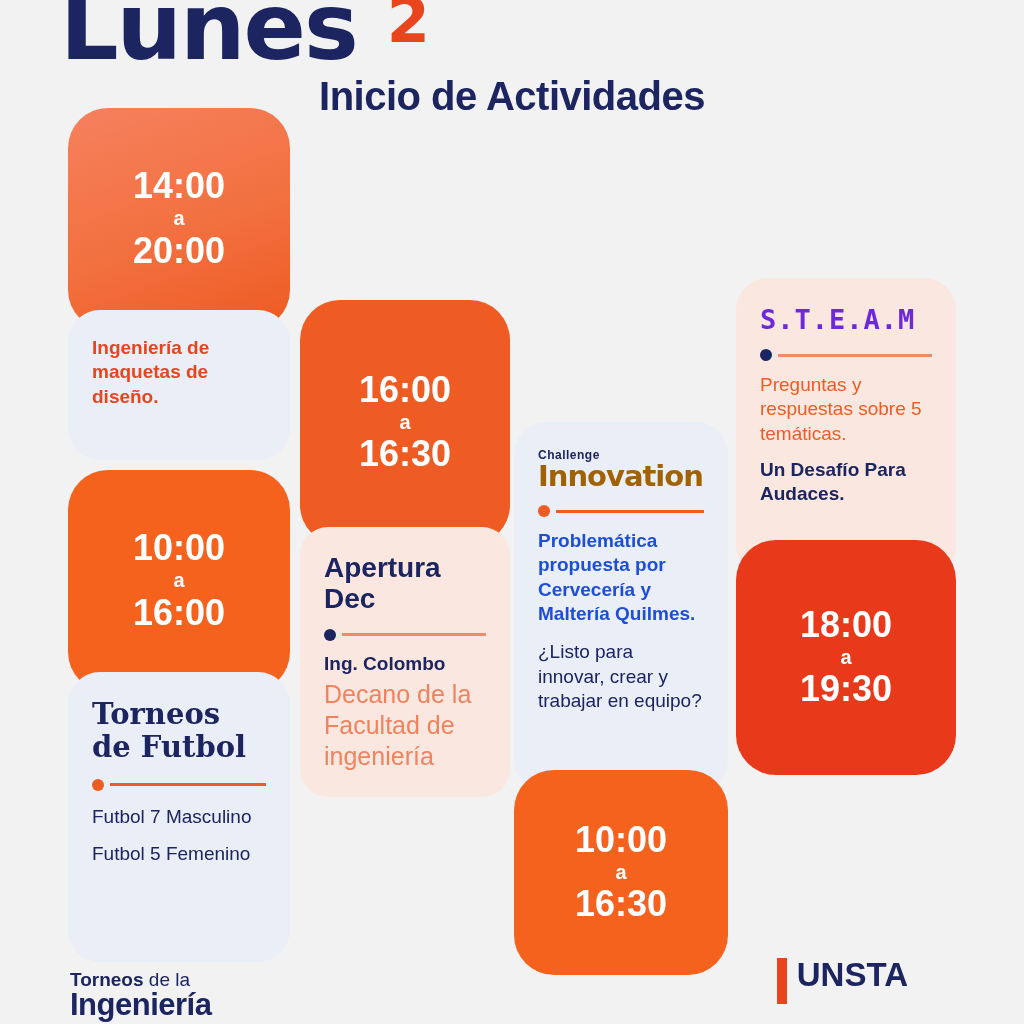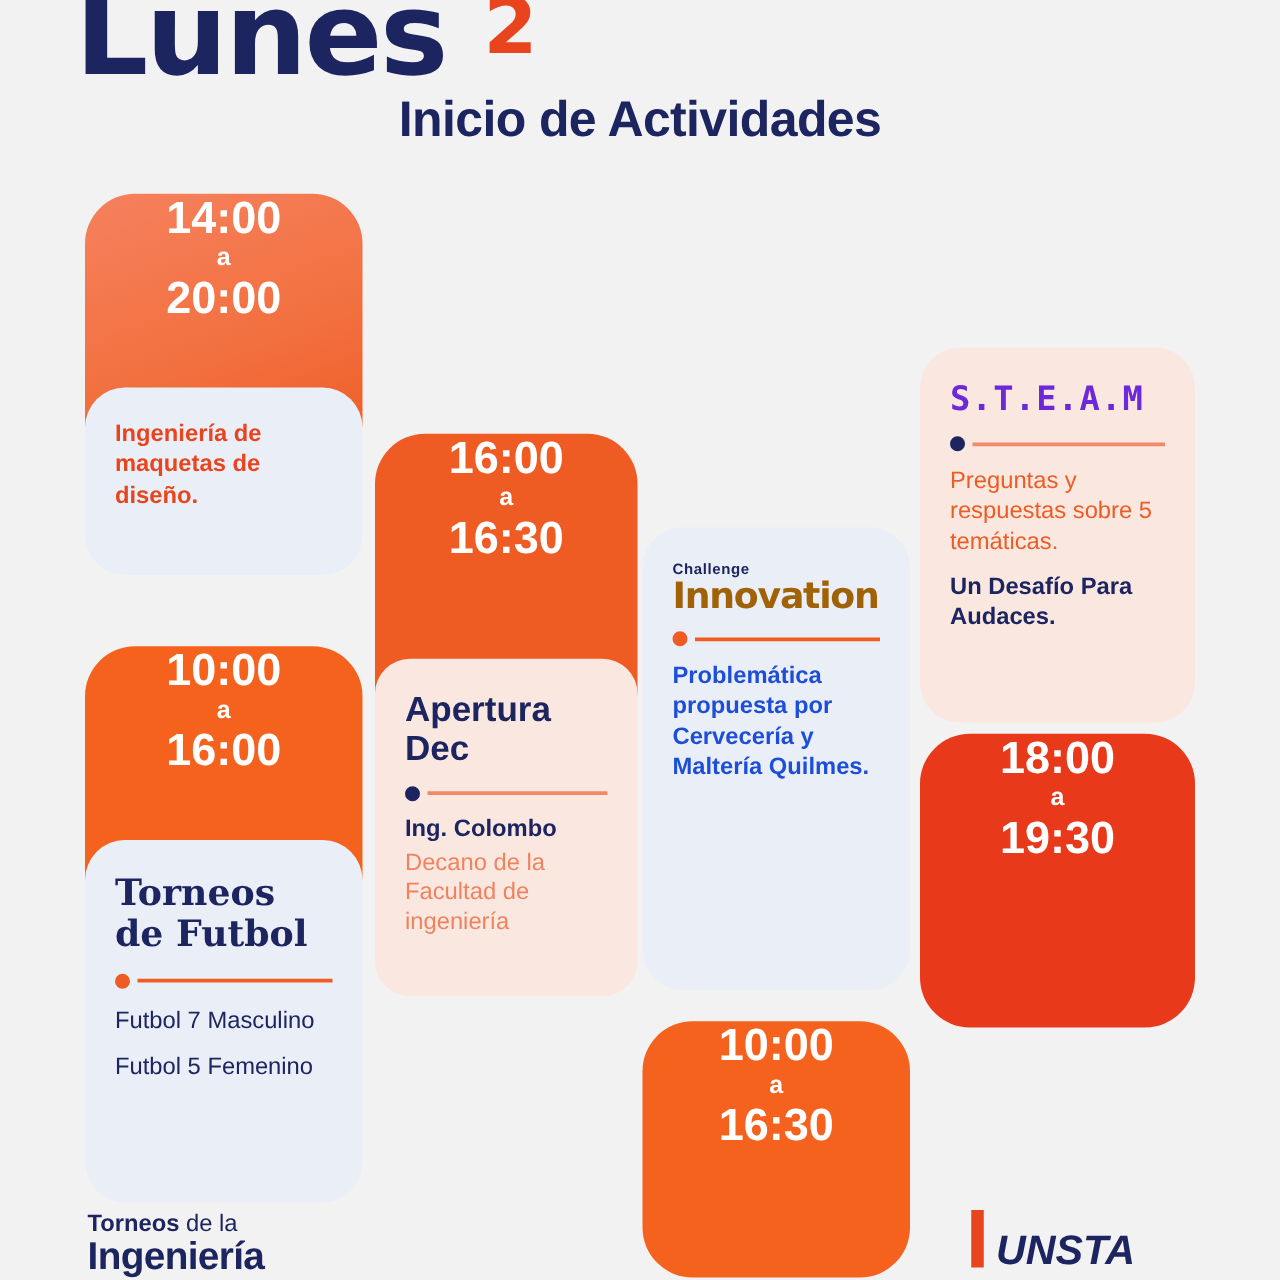--- a/index.html
+++ b/index.html
@@ -68,24 +68,23 @@
   
   .card {
     position: absolute;
     box-sizing: border-box;
   }
   .time-card {
     color: #ffffff;
     display: flex;
     flex-direction: column;
     align-items: center;
-    justify-content: flex-start;
+    justify-content: center;
     font-weight: bold;
     line-height: 1.08;
-    margin-top: 47px;
   }
   .time-card .t-big {
     font-size: 36px;
   }
   .time-card .t-a {
     font-size: 20px;
     font-weight: bold;
     margin: 2px 0;
   }
   .info-card {
@@ -144,21 +143,21 @@
   }
   .rule.orange .dot { background: #ef5c23; }
   .rule.orange .line { background: #ef5c23; }
   .speaker {
     font-size: 19px;
     font-weight: bold;
     color: #1c2560;
     margin-bottom: 4px;
   }
   .speaker-role {
-    font-size: 19px;
+    font-size: 25px;
     color: #f0835e;
     line-height: 1.25;
   }
 
   #card-torneos-time {
     left: 68px; top: 470px; width: 222px; height: 222px;
     border-radius: 40px;
     background: #f4621d;
   }
   #card-torneos-info {
@@ -253,24 +252,23 @@
     left: 70px;
     bottom: 2px;
     color: #1c2560;
   }
   .fl-1 { font-size: 19px; font-weight: bold; line-height: 1.05; }
   .fl-1 .thin { font-weight: normal; }
   .fl-2 { font-size: 31px; font-weight: bold; line-height: 1.05; letter-spacing: -0.5px; }
   .footer-right {
     position: absolute;
     right: 60px;
-    bottom: 8px;
+    bottom: 18px;
     display: flex;
-    align-items: flex-end;
-    font-style: italic;
+    align-items: flex-start;
   }
   .fr-bar {
     width: 10px;
     height: 46px;
     background: #e8451f;
     margin-right: 10px;
     margin-bottom: 2px;
   }
   .fr-text {
     font-size: 33px;
@@ -336,20 +334,21 @@
   </div>
 
   <div class="card info-card" id="card-innovation-info">
     <div class="chal-small">Challenge</div>
     <div class="chal-big">Innovation</div>
     <div class="rule orange">
       <span class="dot"></span>
       <span class="line"></span>
     </div>
     <div class="innov-body-orange">Problemática propuesta por Cervecería y Maltería Quilmes.</div>
+    <div class="innov-body-navy">¿Listo para innovar, crear y trabajar en equipo?</div>
   </div>
 
   <div class="card time-card" id="card-innovation-time">
     <div class="t-big">10:00</div>
     <div class="t-a">a</div>
     <div class="t-big">16:30</div>
   </div>
 
   <div class="card info-card" id="card-steam-info">
     <div class="steam-title">S.T.E.A.M</div>

